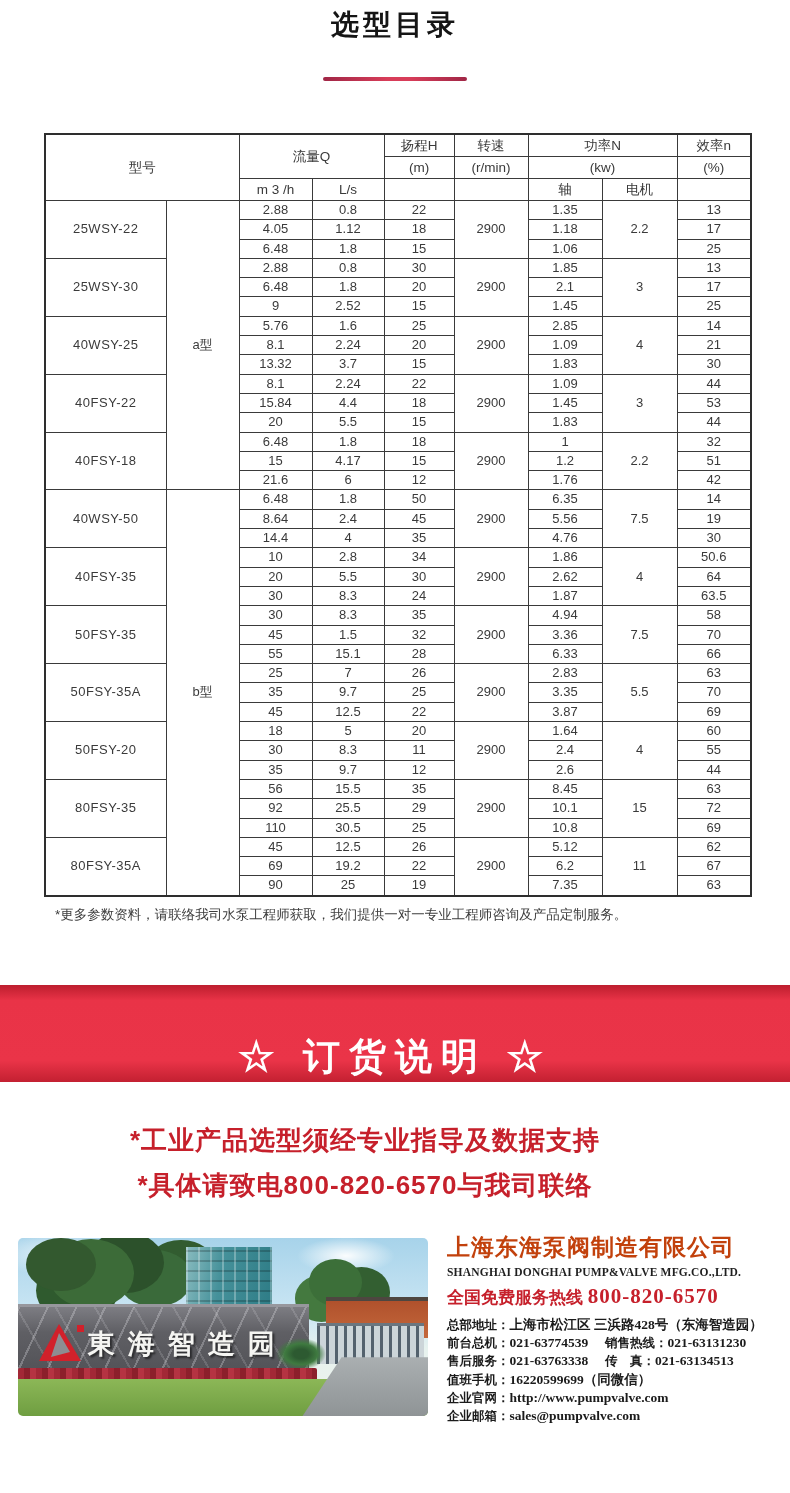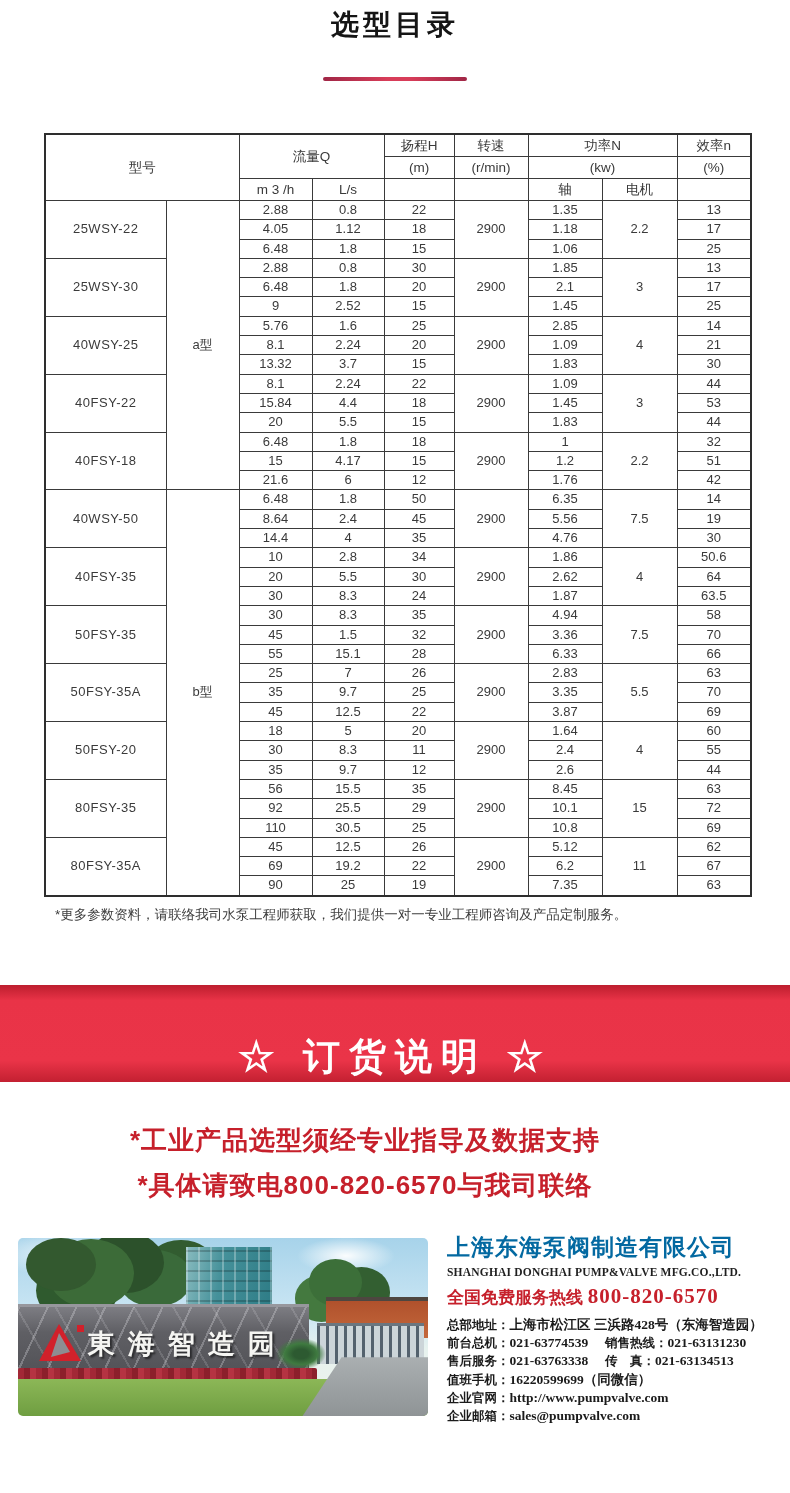--- a/index.html
+++ b/index.html
@@ -72,21 +72,21 @@
   .ph-logo { position:absolute; left:6.5%; top:20%; width:52px; height:46px; }
   .ph-plant { position:absolute; right:25%; top:56%; width:12%; height:18%; border-radius:50%;
     background:radial-gradient(closest-side,#2d5a31 30%,#3f7a40 65%, rgba(0,0,0,0)); }
   .ph-hedge { position:absolute; left:0; top:73%; width:73%; height:8%; border-radius:2px;
     background:repeating-linear-gradient(90deg,#a22836 0 6px,#8c1f2b 6px 12px,#b53342 12px 18px); }
   .ph-lawn { position:absolute; left:0; top:79%; width:100%; height:21%;
     background:linear-gradient(180deg,#8cb757,#6f9e41); }
   .ph-road { position:absolute; right:0; top:67%; width:34%; height:33%;
     background:linear-gradient(180deg,#aaafb1,#8f9496); clip-path:polygon(38% 0, 100% 0, 100% 100%, 10% 100%); }
   .company { position:absolute; left:447px; top:1232px; width:340px; }
-  .cname { font-size:23px; font-weight:bold; color:#0369a1; letter-spacing:1px; white-space:nowrap; }
+  .cname { font-size:23px; font-weight:bold; color:#c2410c; letter-spacing:1px; white-space:nowrap; }
   .cname-en { margin-top:3px; font-size:11.5px; font-weight:bold; color:#1f1f1f;
     font-family:"Liberation Serif", serif; letter-spacing:0.2px; white-space:nowrap; }
   .hotline { margin-top:6px; color:#c6202b; font-weight:bold; font-size:17px; white-space:nowrap; }
   .hot-num { font-family:"Liberation Serif", serif; font-size:21px; letter-spacing:1px; }
   .contacts { margin-top:7px; font-size:12.5px; font-weight:bold; color:#1b1b1b; line-height:18.2px; }
   .contact-line { white-space:nowrap; }
   .cval { font-family:"Liberation Serif", serif; font-size:13.5px; }
   .pair { display:inline-block; width:158px; }
 </style>
 </head>

